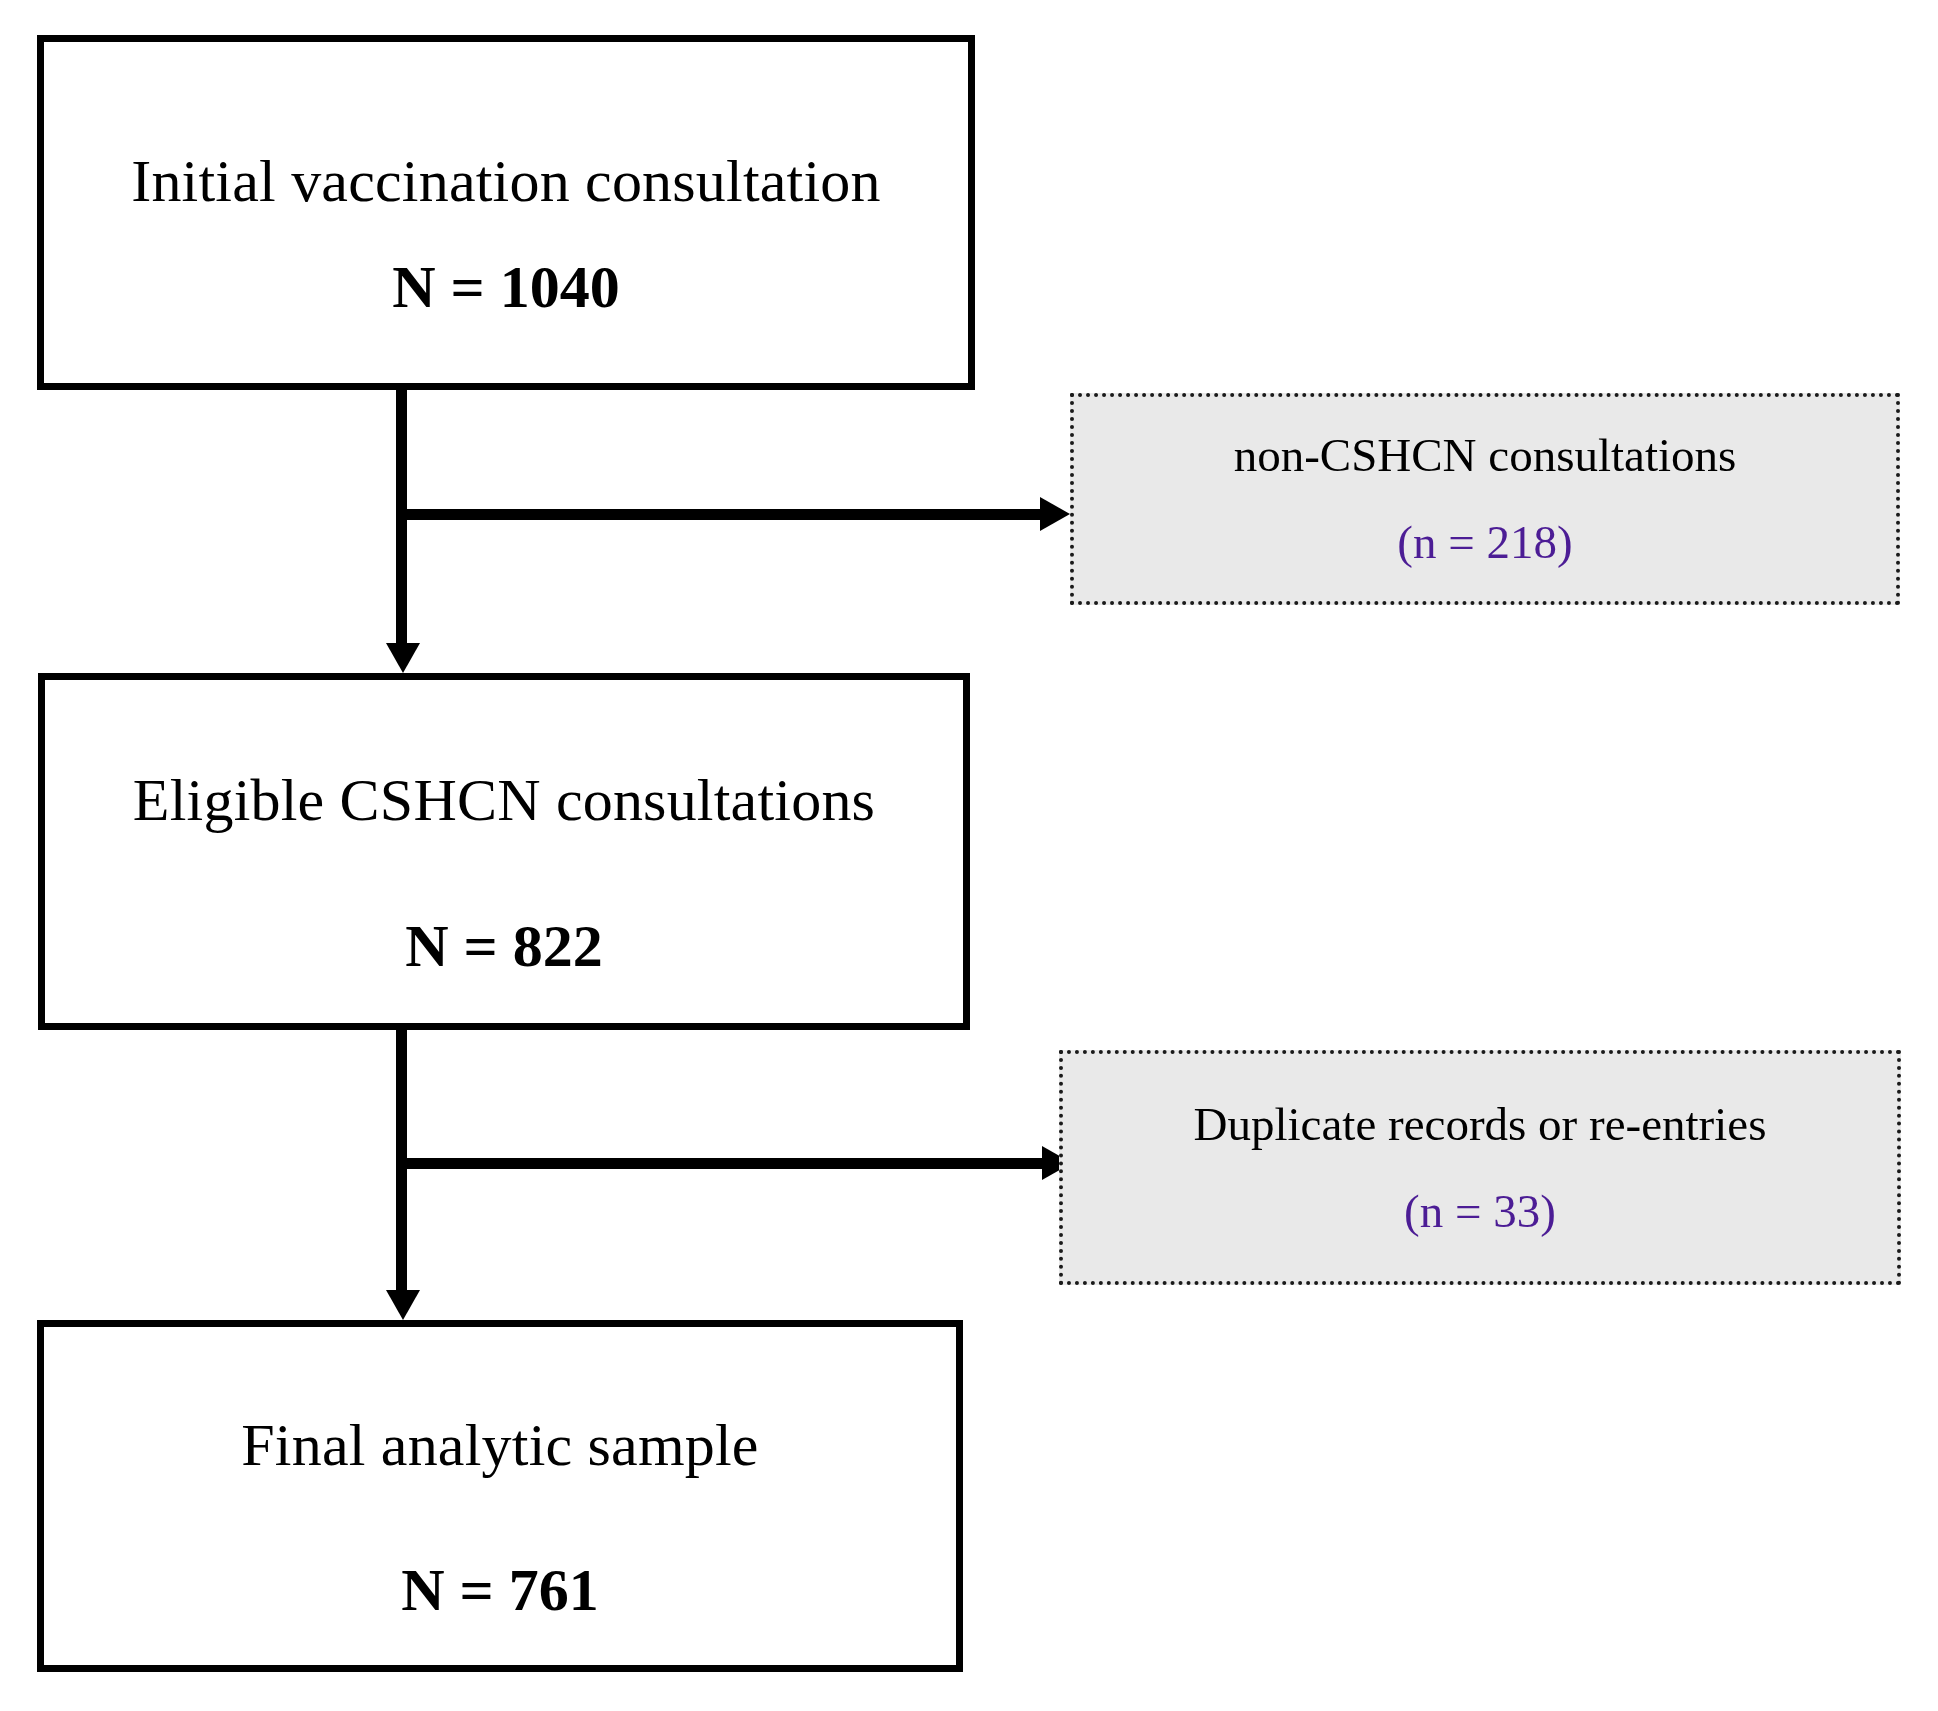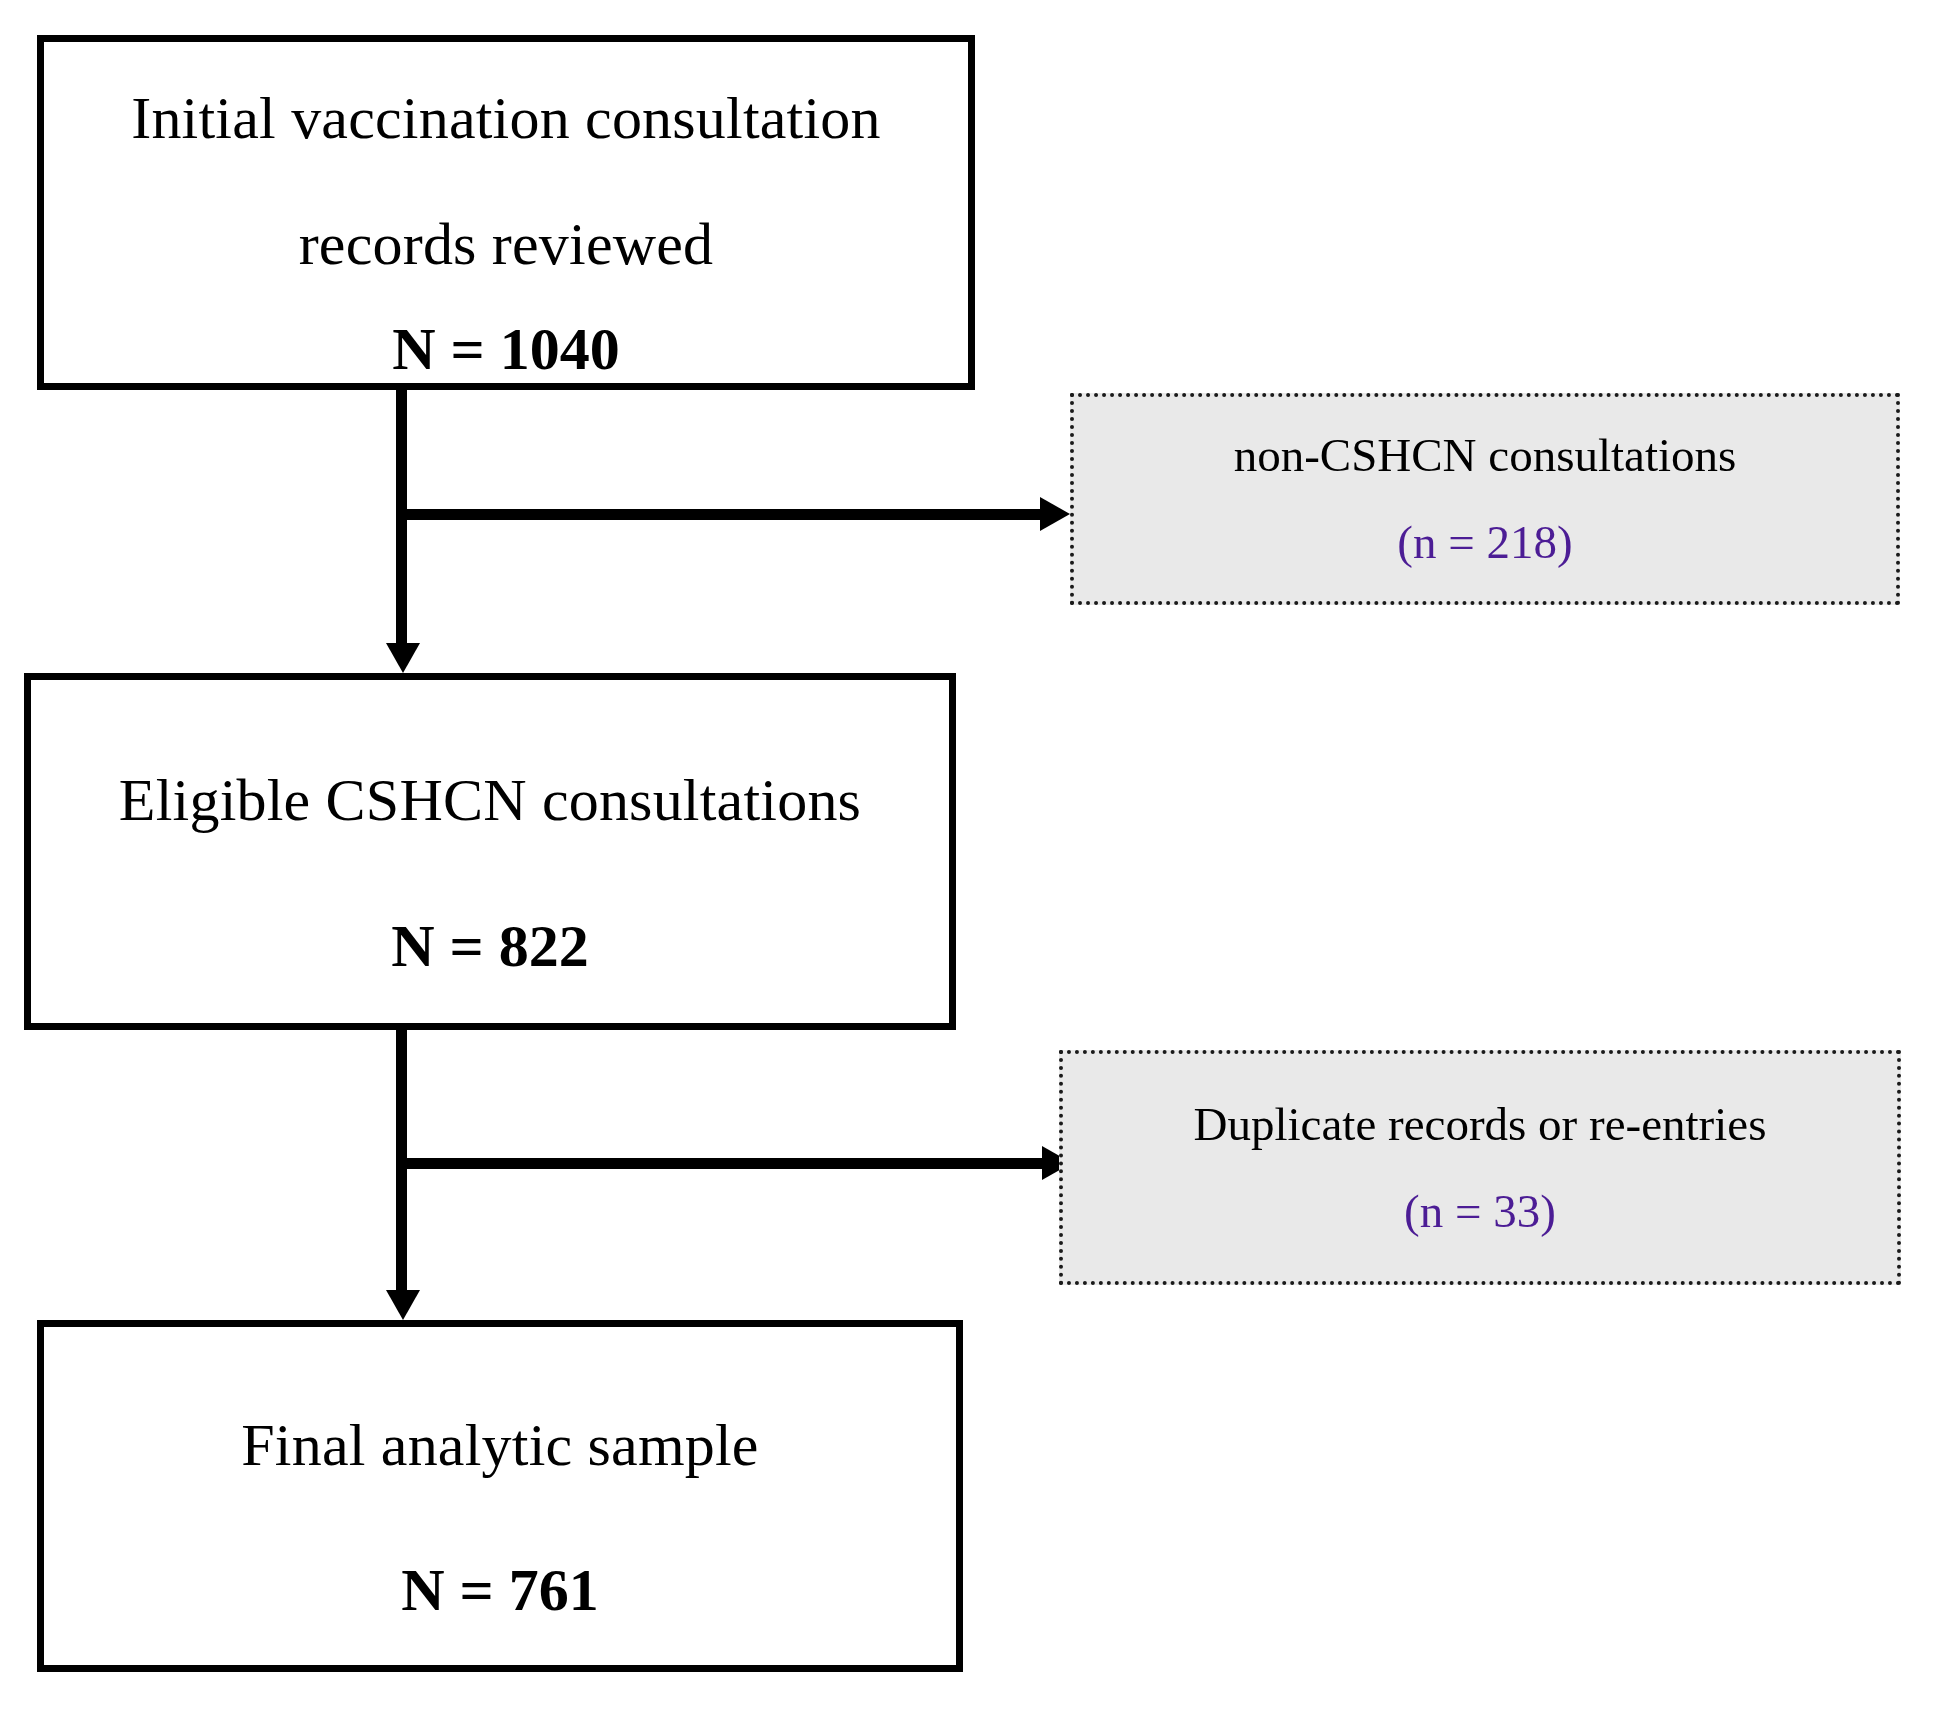--- a/index.html
+++ b/index.html
@@ -82,21 +82,21 @@
     position: absolute;
     width: 0;
     height: 0;
     border-top: 17px solid transparent;
     border-bottom: 17px solid transparent;
     border-left: 30px solid #000000;
   }
 
   
   #node-initial   { left: 37px;  top: 35px;   width: 938px; height: 355px; }
-  #node-eligible  { left: 24px;  top: 673px;  width: 932px; height: 357px; gap: 40px; }
+  #node-eligible  { left: 38px;  top: 673px;  width: 932px; height: 357px; gap: 40px; }
   #node-final     { left: 37px;  top: 1320px; width: 926px; height: 352px; gap: 39px; }
   #node-excl-1    { left: 1070px; top: 393px;  width: 830px; height: 212px; }
   #node-excl-2    { left: 1059px; top: 1050px; width: 842px; height: 235px; }
 
   
   #conn1-vert   { left: 396px; top: 390px; width: 11px; height: 255px; }
   #conn1-arrow  { left: 386px; top: 643px; }
   #conn1-branch { left: 396px; top: 509px; width: 650px; height: 11px; }
   #conn1-head   { left: 1040px; top: 497px; }
 
@@ -106,21 +106,20 @@
   #conn2-branch { left: 396px; top: 1158px; width: 650px; height: 11px; }
   #conn2-head   { left: 1042px; top: 1146px; }
 </style>
 </head>
 <body>
 
 <div id="canvas">
 
   <div class="node solid-node" id="node-initial">
     <div class="line-main">Initial vaccination consultation</div>
-    <div class="line-main">records reviewed</div>
     <div class="line-count">N = 1040</div>
   </div>
 
   <div class="v-line" id="conn1-vert"></div>
   <div class="arrow-down" id="conn1-arrow"></div>
   <div class="h-line" id="conn1-branch"></div>
   <div class="arrow-right" id="conn1-head"></div>
 
   <div class="node excl-node" id="node-excl-1">
     <div class="line-excl">non-CSHCN consultations</div>

